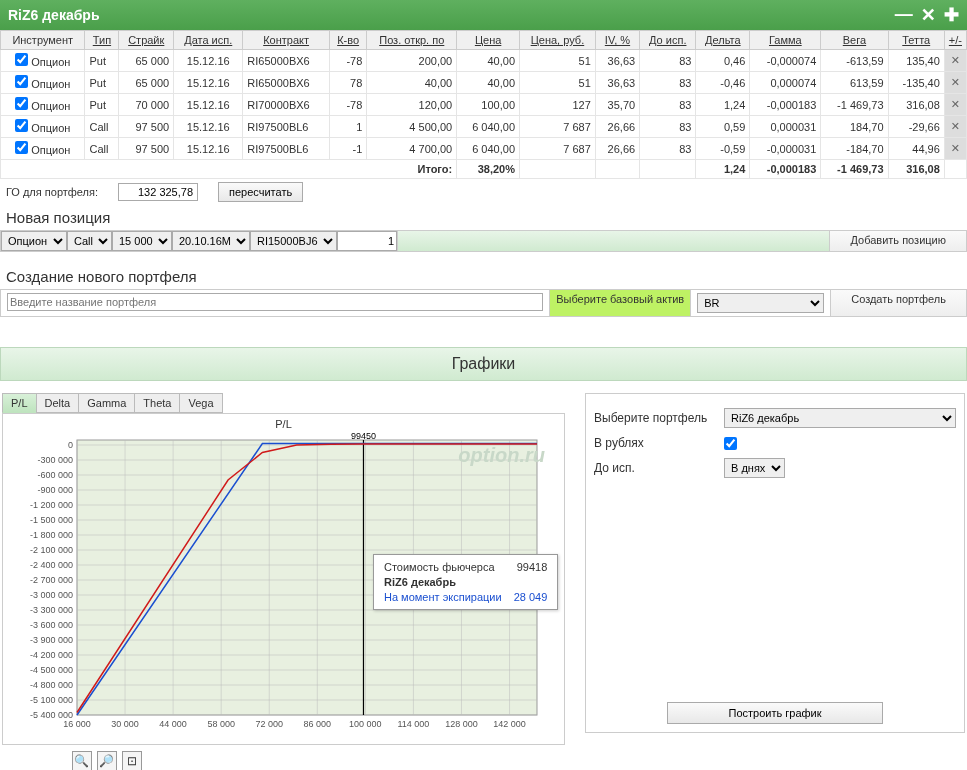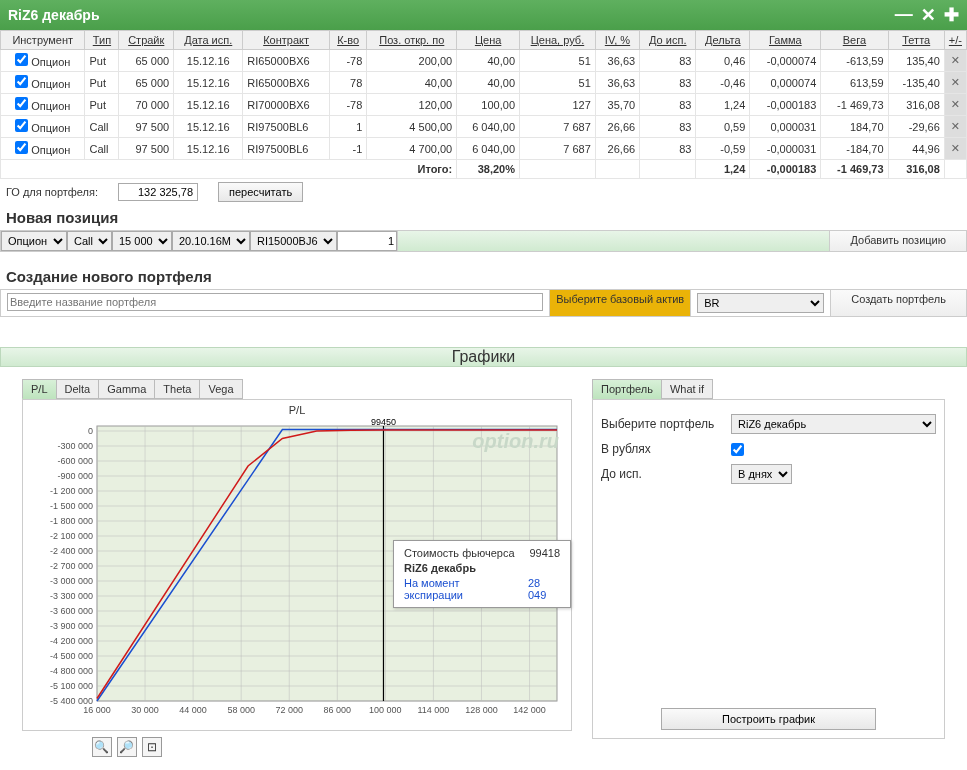--- a/index.html
+++ b/index.html
@@ -17,49 +17,49 @@
 table.grid td.left { text-align: left; }
 table.grid td.center { text-align: center; }
 table.grid tr.totals td { border-top: 1px solid #999; font-weight: bold; }
 .chk { text-align: center !important; }
 .del { background: #ddd; cursor: pointer; text-align: center !important; width: 16px; font-size: 10px; color: #666; }
 .row { display: flex; align-items: center; gap: 20px; padding: 3px 6px; }
 .row label { font-size: 11px; }
 .row input[type=text] { border: 1px solid #aaa; padding: 2px 4px; font-size: 11px; }
 .btn { background: linear-gradient(#fafafa,#e8e8e8); border: 1px solid #aaa; padding: 3px 10px; font-size: 11px; cursor: pointer; }
 
-h2 { font-size: 15px; font-weight: bold; padding: 4px 6px; }
+h2 { font-size: 15px; font-weight: normal; padding: 4px 6px; }
 
 .newpos { display: flex; border: 1px solid #ccc; }
 .newpos select, .newpos input { border: 1px solid #aaa; padding: 2px; font-size: 11px; }
 .newpos .spacer { flex: 1; background: linear-gradient(#e8f5e8,#d0ead0); border-left: 1px solid #ccc; }
 .newpos .addbtn { background: linear-gradient(#fafafa,#eee); border-left: 1px solid #ccc; padding: 3px 20px; cursor: pointer; }
 
 .createport { display: flex; border: 1px solid #ccc; }
 .createport > div { padding: 3px 6px; border-right: 1px solid #ccc; }
 .createport input, .createport select { border: 1px solid #aaa; padding: 2px; font-size: 11px; width: 100%; }
 .createport .name { flex: 1; }
-.createport .baselbl { background: #eab308; }
+.createport .baselbl { background: #bef264; }
 .createport .sel { width: 140px; }
 .createport .cbtn { background: linear-gradient(#fafafa,#eee); cursor: pointer; padding: 3px 20px; border-right: none; }
 
-.charts-header { background: linear-gradient(#e8f5e8,#d0ead0); text-align: center; padding: 0; font-size: 16px; margin-top: 30px; border: 1px solid #bcd8bc; }
-
-.charts-body { display: flex; gap: 20px; margin-top: 12px; padding: 0 22px; }
+.charts-header { background: linear-gradient(#e8f5e8,#d0ead0); text-align: center; padding: 7px; font-size: 16px; margin-top: 30px; border: 1px solid #bcd8bc; }
+
+.charts-body { display: flex; gap: 20px; margin-top: 12px; padding: 0 2px; }
 .left-panel { flex: 1; }
 .right-panel { width: 380px; }
 
 .tabs { display: flex; }
 .tabs .tab { background: #eee; border: 1px solid #bbb; padding: 3px 8px; font-size: 11px; cursor: pointer; margin-right: -1px; }
 .tabs .tab.active { background: linear-gradient(#d8f0d8,#bfe4bf); border-bottom-color: #bfe4bf; }
 
 .chart-area { border: 1px solid #ccc; padding: 4px; position: relative; }
 .chart-title { text-align: center; font-size: 11px; }
 svg.plot { display: block; }
-.watermark { position: absolute; right: 12px; top: 30px; color: #c8d8c8; font-size: 20px; font-weight: bold; font-style: italic; pointer-events: none; }
+.watermark { position: absolute; right: 19px; top: 30px; color: #c8d8c8; font-size: 20px; font-weight: bold; font-style: italic; pointer-events: none; }
 
 .tooltip { position: absolute; background: #fff; border: 1px solid #999; padding: 6px 10px; font-size: 11px; box-shadow: 1px 1px 3px rgba(0,0,0,.2); }
 .tooltip .t-title { font-weight: bold; margin: 3px 0; }
 .tooltip .r { display: flex; justify-content: space-between; gap: 12px; }
 .tooltip .blue { color: #1a4fd0; }
 .tooltip .red { color: #d01a1a; }
 
 .zoombar { margin-top: 6px; padding-left: 70px; }
 .zoombar .zb { display: inline-block; width: 20px; height: 20px; border: 1px solid #999; background: #f5f5f5; text-align: center; line-height: 18px; cursor: pointer; margin-right: 2px; font-size: 12px; }
 
@@ -326,24 +326,20 @@
         </div>
       </div>
       <div class="zoombar">
         <span class="zb">🔍</span>
         <span class="zb">🔎</span>
         <span class="zb">⊡</span>
       </div>
     </div>
 
     <div class="right-panel">
-      <div class="tabs" id="right-tabs">
-          <div class="tab active">Портфель</div>
-          <div class="tab">What if</div>
-        </div>
       <div style="border:1px solid #ccc;padding:10px 8px;height:340px;position:relative">
         <div class="rp-row">
           <label>Выберите портфель</label>
           <select><option>RiZ6 декабрь</option></select>
         </div>
         <div class="rp-row">
           <label>В рублях</label>
           <input type="checkbox" checked="" style="">
         </div>
         <div class="rp-row">

